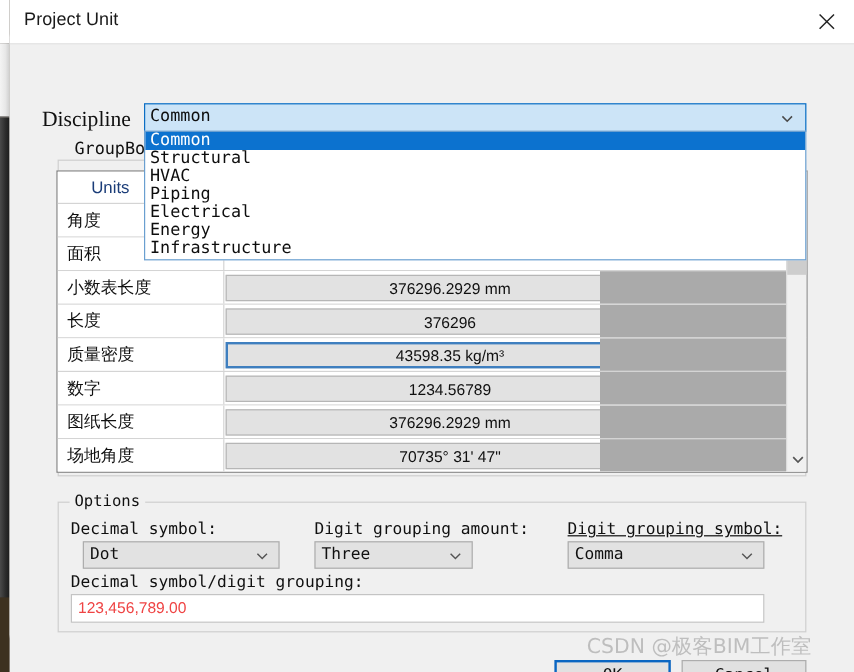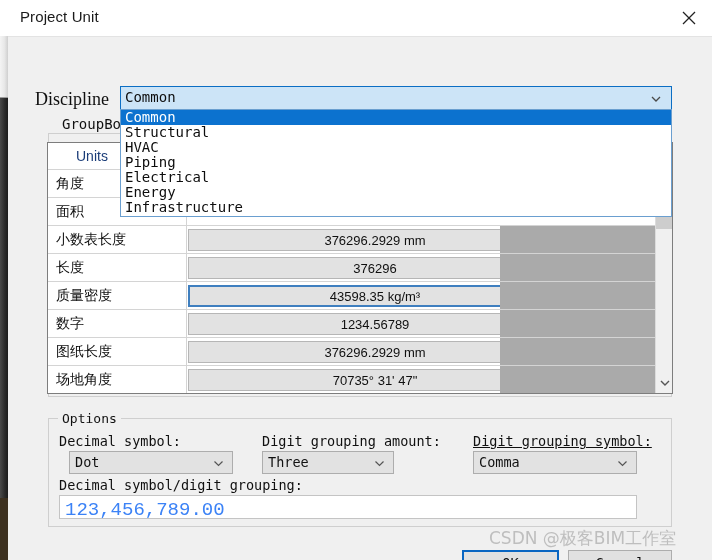--- a/index.html
+++ b/index.html
@@ -298,23 +298,23 @@
     position: absolute;
     left: 51px; top: 458px;
     width: 578px; height: 24px;
     background: #ffffff;
     border: 1px solid #c4c4c4;
     box-sizing: border-box;
   }
   #preview-input-value {
     position: absolute;
     left: 5px; top: 3px;
-    font-family: Liberation Mono, monospace;
-    font-size: 19px;
-    color: #3b82f6;
+    font-family: Liberation Sans, sans-serif;
+    font-size: 13px;
+    color: #ef4444;
   }
 
   
   #ok-button {
     position: absolute;
     left: 454px; top: 513px;
     width: 97px; height: 26px;
     background: #e1e1e1;
     border: 2px solid #0a66c2;
     box-sizing: border-box;

